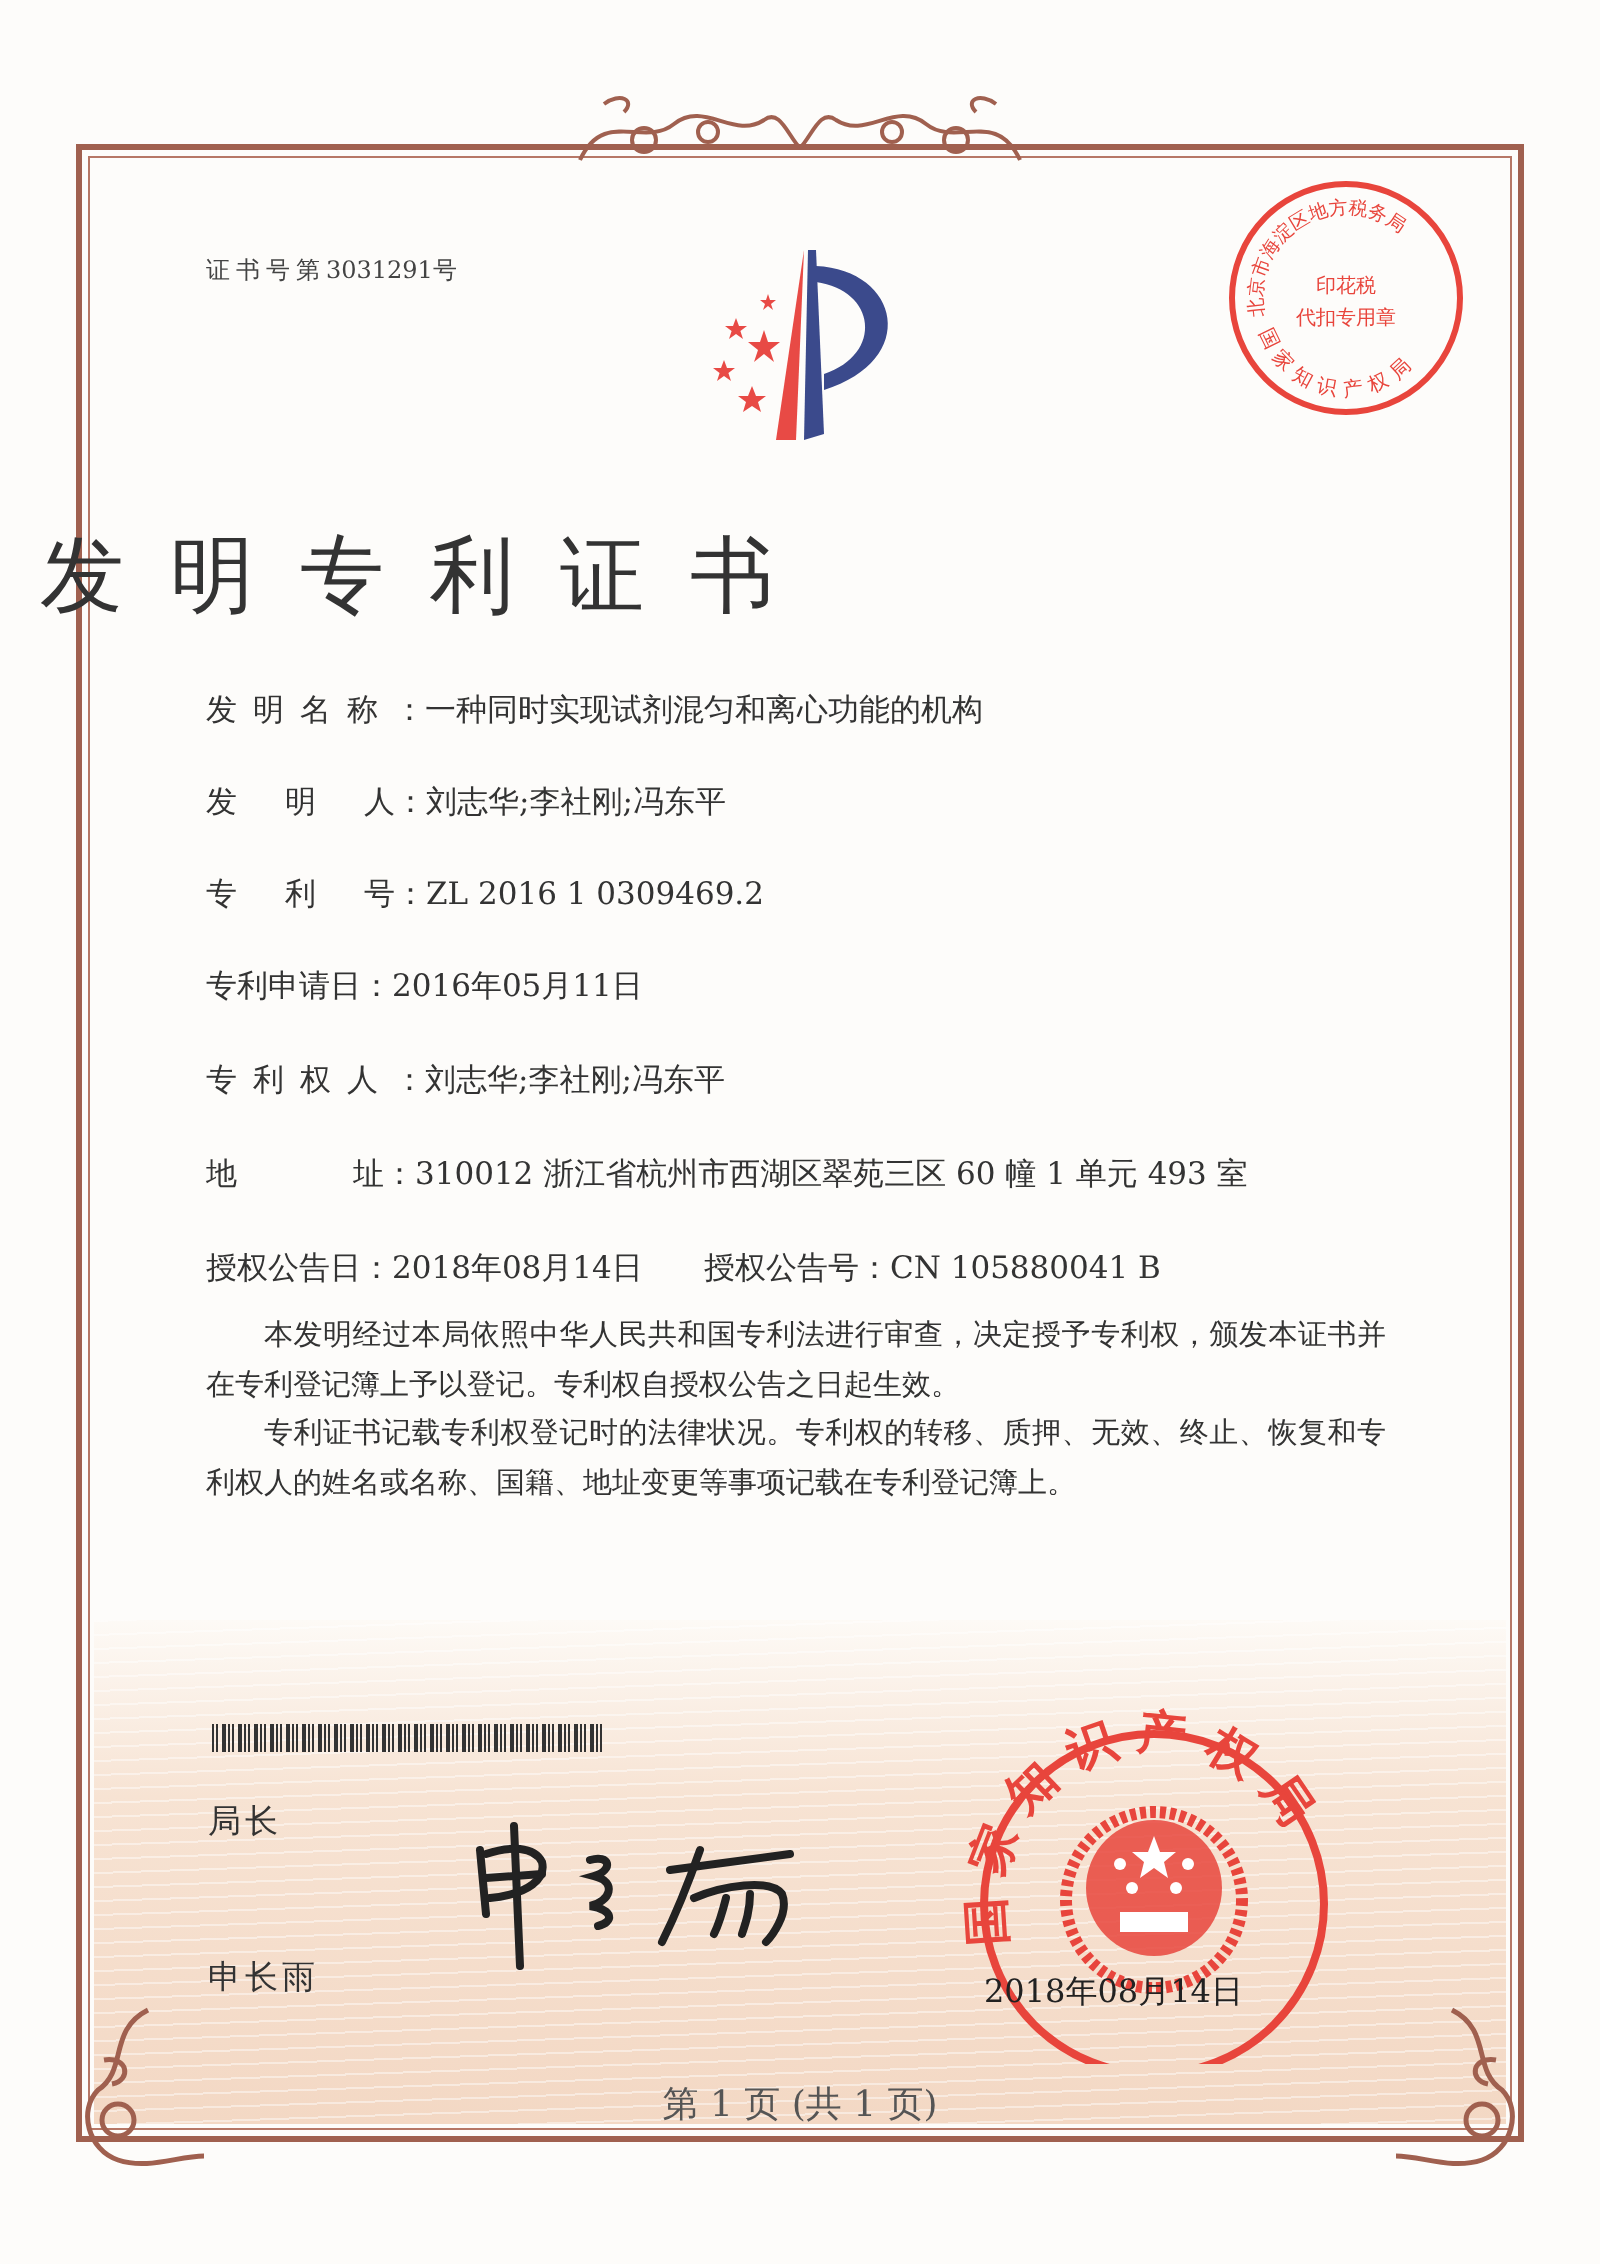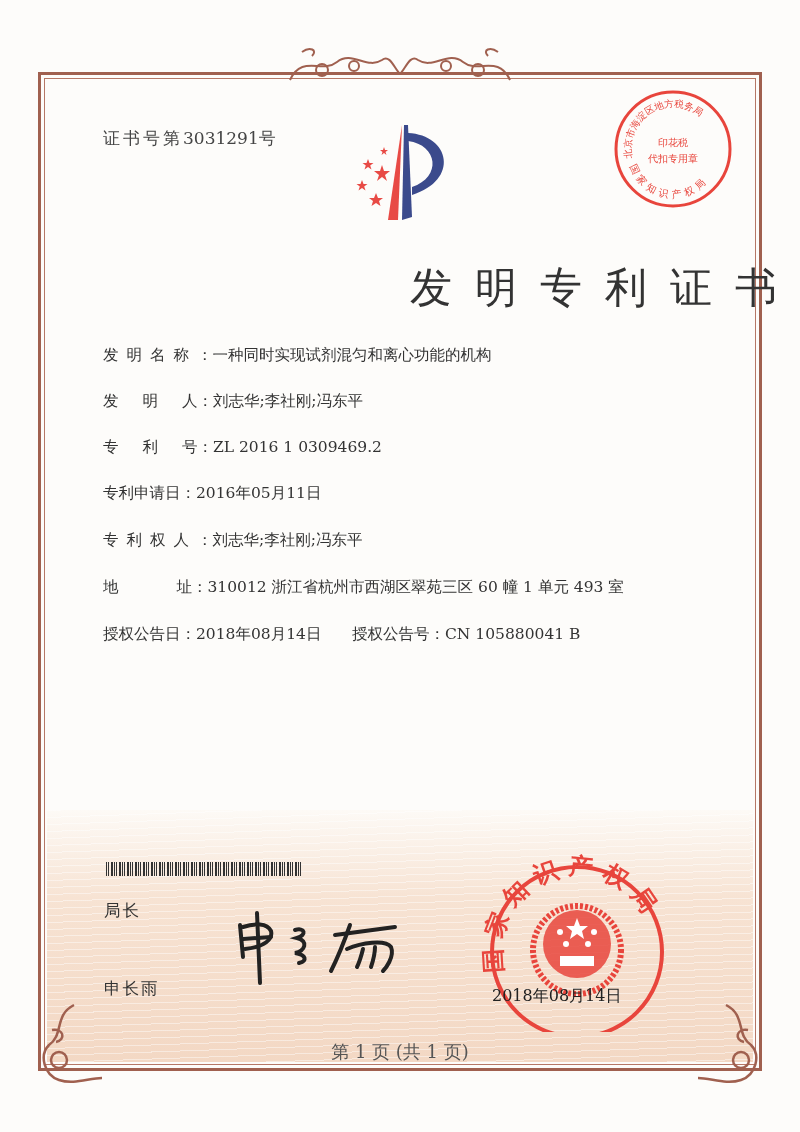--- a/index.html
+++ b/index.html
@@ -8,27 +8,27 @@
   .border { position:absolute; left:38px; top:72px; width:724px; height:999px;
             border:3px solid #a0604f; box-sizing:border-box; }
   .border-inner { position:absolute; left:44px; top:78px; width:712px; height:987px;
             border:1px solid #b67766; box-sizing:border-box; }
   .guilloche { position:absolute; left:47px; top:810px; width:706px; height:252px;
     background:
       repeating-linear-gradient(178deg, rgba(255,255,255,0.45) 0 1px, transparent 1px 7px),
       linear-gradient(180deg, #fdfaf6 0%, #f7e3d3 35%, #f3d8c4 100%); }
   .ornament-top { position:absolute; left:282px; top:44px; width:236px; height:42px; }
   .corner { position:absolute; width:70px; height:90px; }
-  .cert-no { position:absolute; left:103px; top:127px; font-size:17px; letter-spacing:3px; color:#444; }
+  .cert-no { position:absolute; left:103px; top:127px; font-size:12px; letter-spacing:3px; color:#444; }
   .cert-no .num { letter-spacing:0; }
   .logo { position:absolute; left:340px; top:125px; width:120px; height:100px; }
   .stamp-top { position:absolute; left:612px; top:88px; width:122px; height:122px; }
-  .title { position:absolute; left:0; width:800px; top:232px; text-align:right;
+  .title { position:absolute; left:0; width:800px; top:232px; text-align:left;
            font-size:42px; letter-spacing:23px; color:#333; font-weight:normal;
-           font-family:"DejaVu Sans","Liberation Sans",sans-serif; padding-left:33px; box-sizing:border-box; }
+           font-family:"DejaVu Sans","Liberation Sans",sans-serif; padding-left:20px; box-sizing:border-box; }
   .field { position:absolute; left:103px; font-size:15.5px; color:#333; white-space:nowrap;text-align:center; }
   .field .lbl { display:inline-block; }
   .spaced3 { letter-spacing:8px; }
   .spaced2 { letter-spacing:24px; }
   .f-addr .lbl { letter-spacing:58px; }
   .para { position:absolute; left:103px; width:590px; font-size:14.5px; line-height:24.5px; color:#333;
           text-align:justify; }
   .para p { margin:0; text-indent:2em; }
   .barcode { position:absolute; left:106px; top:862px; width:197px; height:14px;
     background: repeating-linear-gradient(90deg, #333 0 1px, transparent 1px 2px, #333 2px 3px, transparent 3px 5px, #333 5px 7px, transparent 7px 8px); }
@@ -121,20 +121,22 @@
   <span class="lbl" style="margin-right:-58px">地址</span><span>：</span><span>310012 浙江省杭州市西湖区翠苑三区 60 幢 1 单元 493 室</span>
 </div>
 <div class="field" style="top:624px">
   <span class="lbl">授权公告日</span><span>：</span><span>2018年08月14日</span>
 </div>
 <div class="field" style="top:624px;left:352px">
   <span class="lbl">授权公告号</span><span>：</span><span>CN 105880041 B</span>
 </div>
 
 <div class="para" style="top:656px">
+  <p>本发明经过本局依照中华人民共和国专利法进行审查，决定授予专利权，颁发本证书并在专利登记簿上予以登记。专利权自授权公告之日起生效。</p>
+  <p>专利证书记载专利权登记时的法律状况。专利权的转移、质押、无效、终止、恢复和专利权人的姓名或名称、国籍、地址变更等事项记载在专利登记簿上。</p>
 </div>
 
 <div class="barcode"></div>
 
 <div class="director" style="top:900px">局长</div>
 <div class="director" style="top:978px">申长雨</div>
 
 <svg class="signature" viewBox="0 0 175 80">
   <g fill="none" stroke="#222" stroke-width="4" stroke-linecap="round">
     <path d="M5 20 L8 52"></path>

